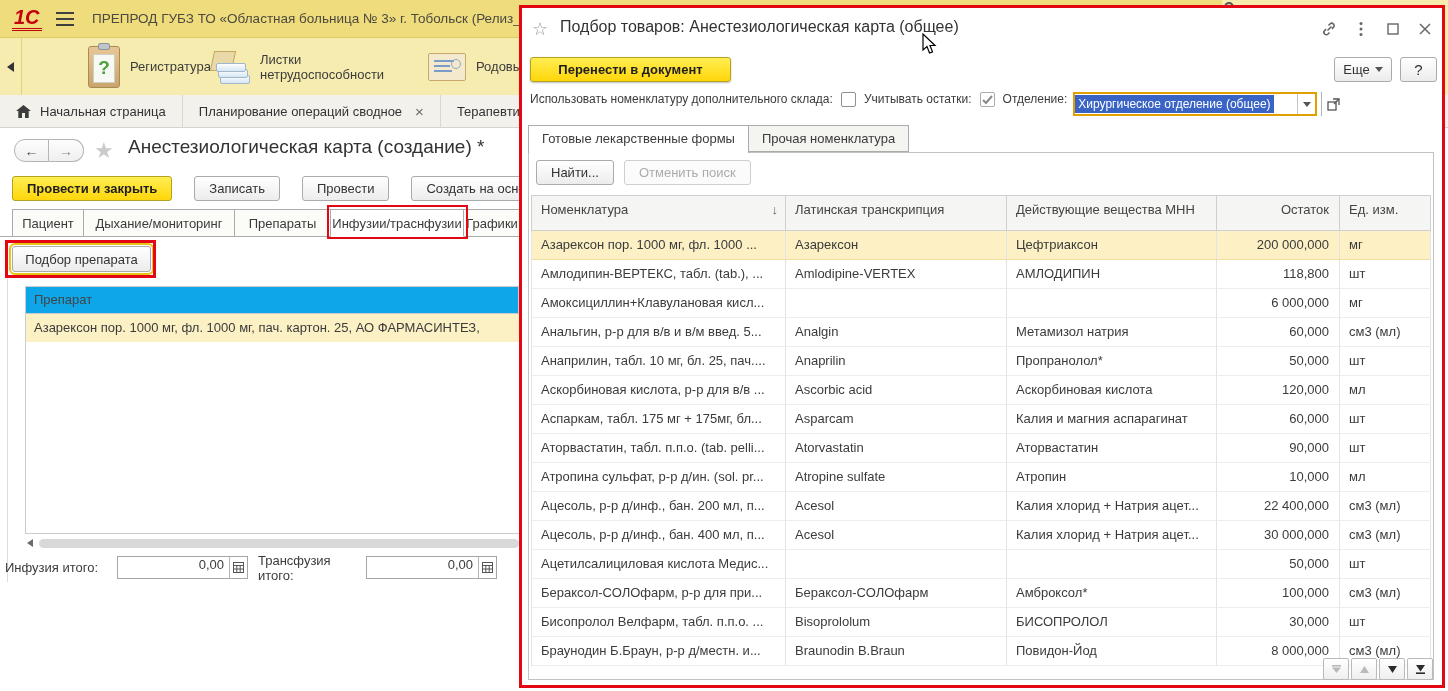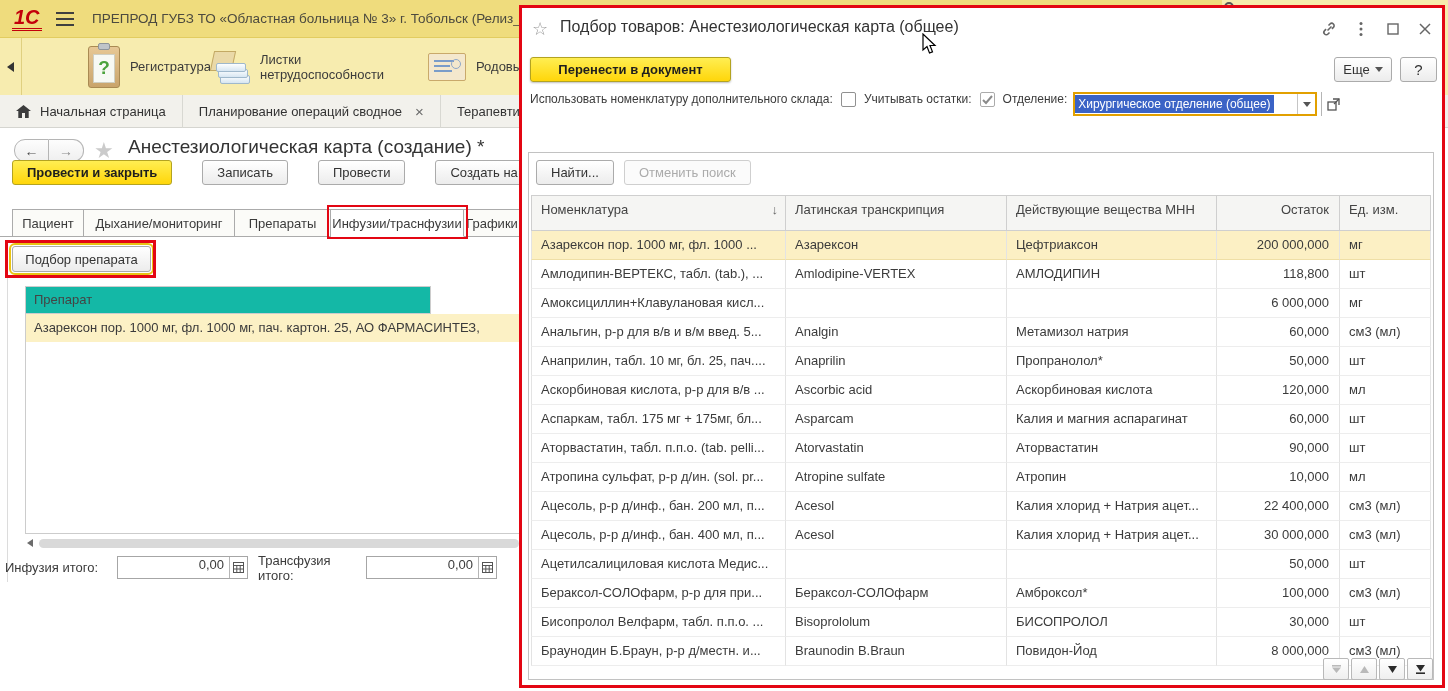--- a/index.html
+++ b/index.html
@@ -42,33 +42,33 @@
   .wtab .x{color:#6b6b6b;font-size:15px;margin-left:4px}
   .home-svg{width:15px;height:13px}
 
   
   .navpill{left:14px;top:139px;height:23px;display:flex}
   .navbtn{width:35px;height:23px;border:1px solid #B5B5B5;background:linear-gradient(#FDFDFD,#EFEFEF);display:flex;align-items:center;justify-content:center;color:#4a4a4a;font-size:14px}
   .navbtn.first{border-radius:11px 0 0 11px}
   .navbtn.second{border-radius:0 11px 11px 0;border-left:none;color:#8c8c8c}
   .doc-star{left:94px;top:138px;font-size:22px;color:#CBCBCB}
   .doc-title{left:128px;top:136px;font-size:19px;color:#333;white-space:nowrap}
-  .actionrow{left:12px;top:160px;height:25px;display:flex;gap:30px}
+  .actionrow{left:12px;top:176px;height:25px;display:flex;gap:22px}
   .btn{display:inline-flex;align-items:center;justify-content:center;height:25px;border:1px solid #ABABAB;background:linear-gradient(#FFFFFF,#ECECEC);border-radius:3px;color:#333;white-space:nowrap;padding:0 14px}
   .btn-yellow{background:linear-gradient(#FFEE52,#FFD60A);border:1px solid #B3A321;font-weight:bold;color:#1e1e1e}
   .doctabs{left:12px;top:209px;height:29px;display:flex}
   .dtab{height:28px;line-height:27px;text-align:center;border:1px solid #ABABAB;border-left:none;background:#FBFBF8;white-space:nowrap;overflow:hidden}
   .dtab:first-child{border-left:1px solid #ABABAB}
   .dtab.active{background:#fff;border-bottom:1px solid #fff}
   .doctabs-line{left:0;top:236px;width:519px;height:1px;background:#ABABAB}
   .ann{border:3px solid #E30613;pointer-events:none}
   .ann2{border:2.5px solid #E30613;pointer-events:none}
   .groupline{left:7px;top:240px;width:1px;height:342px;background:#DCDCDC}
   .pickbtn{left:12px;top:246px;width:139px;height:26px;outline:2px solid #E8C413;outline-offset:1px}
-  .mtable-head{left:25px;top:286px;width:406px;height:28px;background:#14b8a6;border:1px solid #CCCCCC;line-height:26px;padding-left:8px;color:#444}
+  .mtable-head{left:25px;top:286px;width:494px;height:28px;background:#0ea5e9;border:1px solid #CCCCCC;line-height:26px;padding-left:8px;color:#444}
   .mtable-row{left:25px;top:314px;width:494px;height:28px;background:#FCF1C5;border-left:1px solid #CCCCCC;line-height:28px;padding-left:8px;color:#3b3b3b;white-space:nowrap;overflow:hidden}
   .mtable-body{left:25px;top:342px;width:494px;height:192px;border-left:1px solid #CCCCCC;border-bottom:1px solid #CCCCCC;background:#fff}
   .hscroll{left:27px;top:537px;width:492px;height:12px;display:flex;align-items:center;gap:6px}
   .hscroll .larr{width:0;height:0;border-top:4px solid transparent;border-bottom:4px solid transparent;border-right:6px solid #6b6b6b}
   .hscroll .thumb{height:9px;border-radius:5px;background:#D9D9D9;flex:1}
   .totrow{left:5px;top:556px;height:23px;display:flex;align-items:center}
   .numfield{height:23px;border:1px solid #A6A6A6;background:#fff;display:flex;align-items:flex-start}
   .numfield .val{flex:1;text-align:right;padding-right:5px}
   .numfield .calc{width:18px;height:100%;border-left:1px solid #B5B5B5;display:flex;align-items:center;justify-content:center}
 
@@ -308,20 +308,24 @@
         <span class="openbtn">
           <svg width="13" height="13" viewBox="0 0 13 13" fill="none" stroke="#555" stroke-width="1.3">
               <rect x="1" y="4" width="8" height="8"></rect>
               <polyline points="6,1 12,1 12,7"></polyline>
               <line x1="12" y1="1" x2="7" y2="6"></line>
             </svg>
         </span>
       </div>
 
       <div class="abs panel"></div>
+      <div class="abs dlgtabs">
+        <div class="dltab active">Готовые лекарственные формы</div>
+        <div class="dltab">Прочая номенклатура</div>
+      </div>
 
       <div class="abs findrow">
         <span class="btn">Найти...</span>
         <span class="btn disabled">Отменить поиск</span>
       </div>
 
       <div class="abs dtable">
         <div class="drow head">
           <div class="dc c1"><span>Номенклатура</span><span class="sortarrow">↓</span></div>
           <div class="dc c2">Латинская транскрипция</div>

